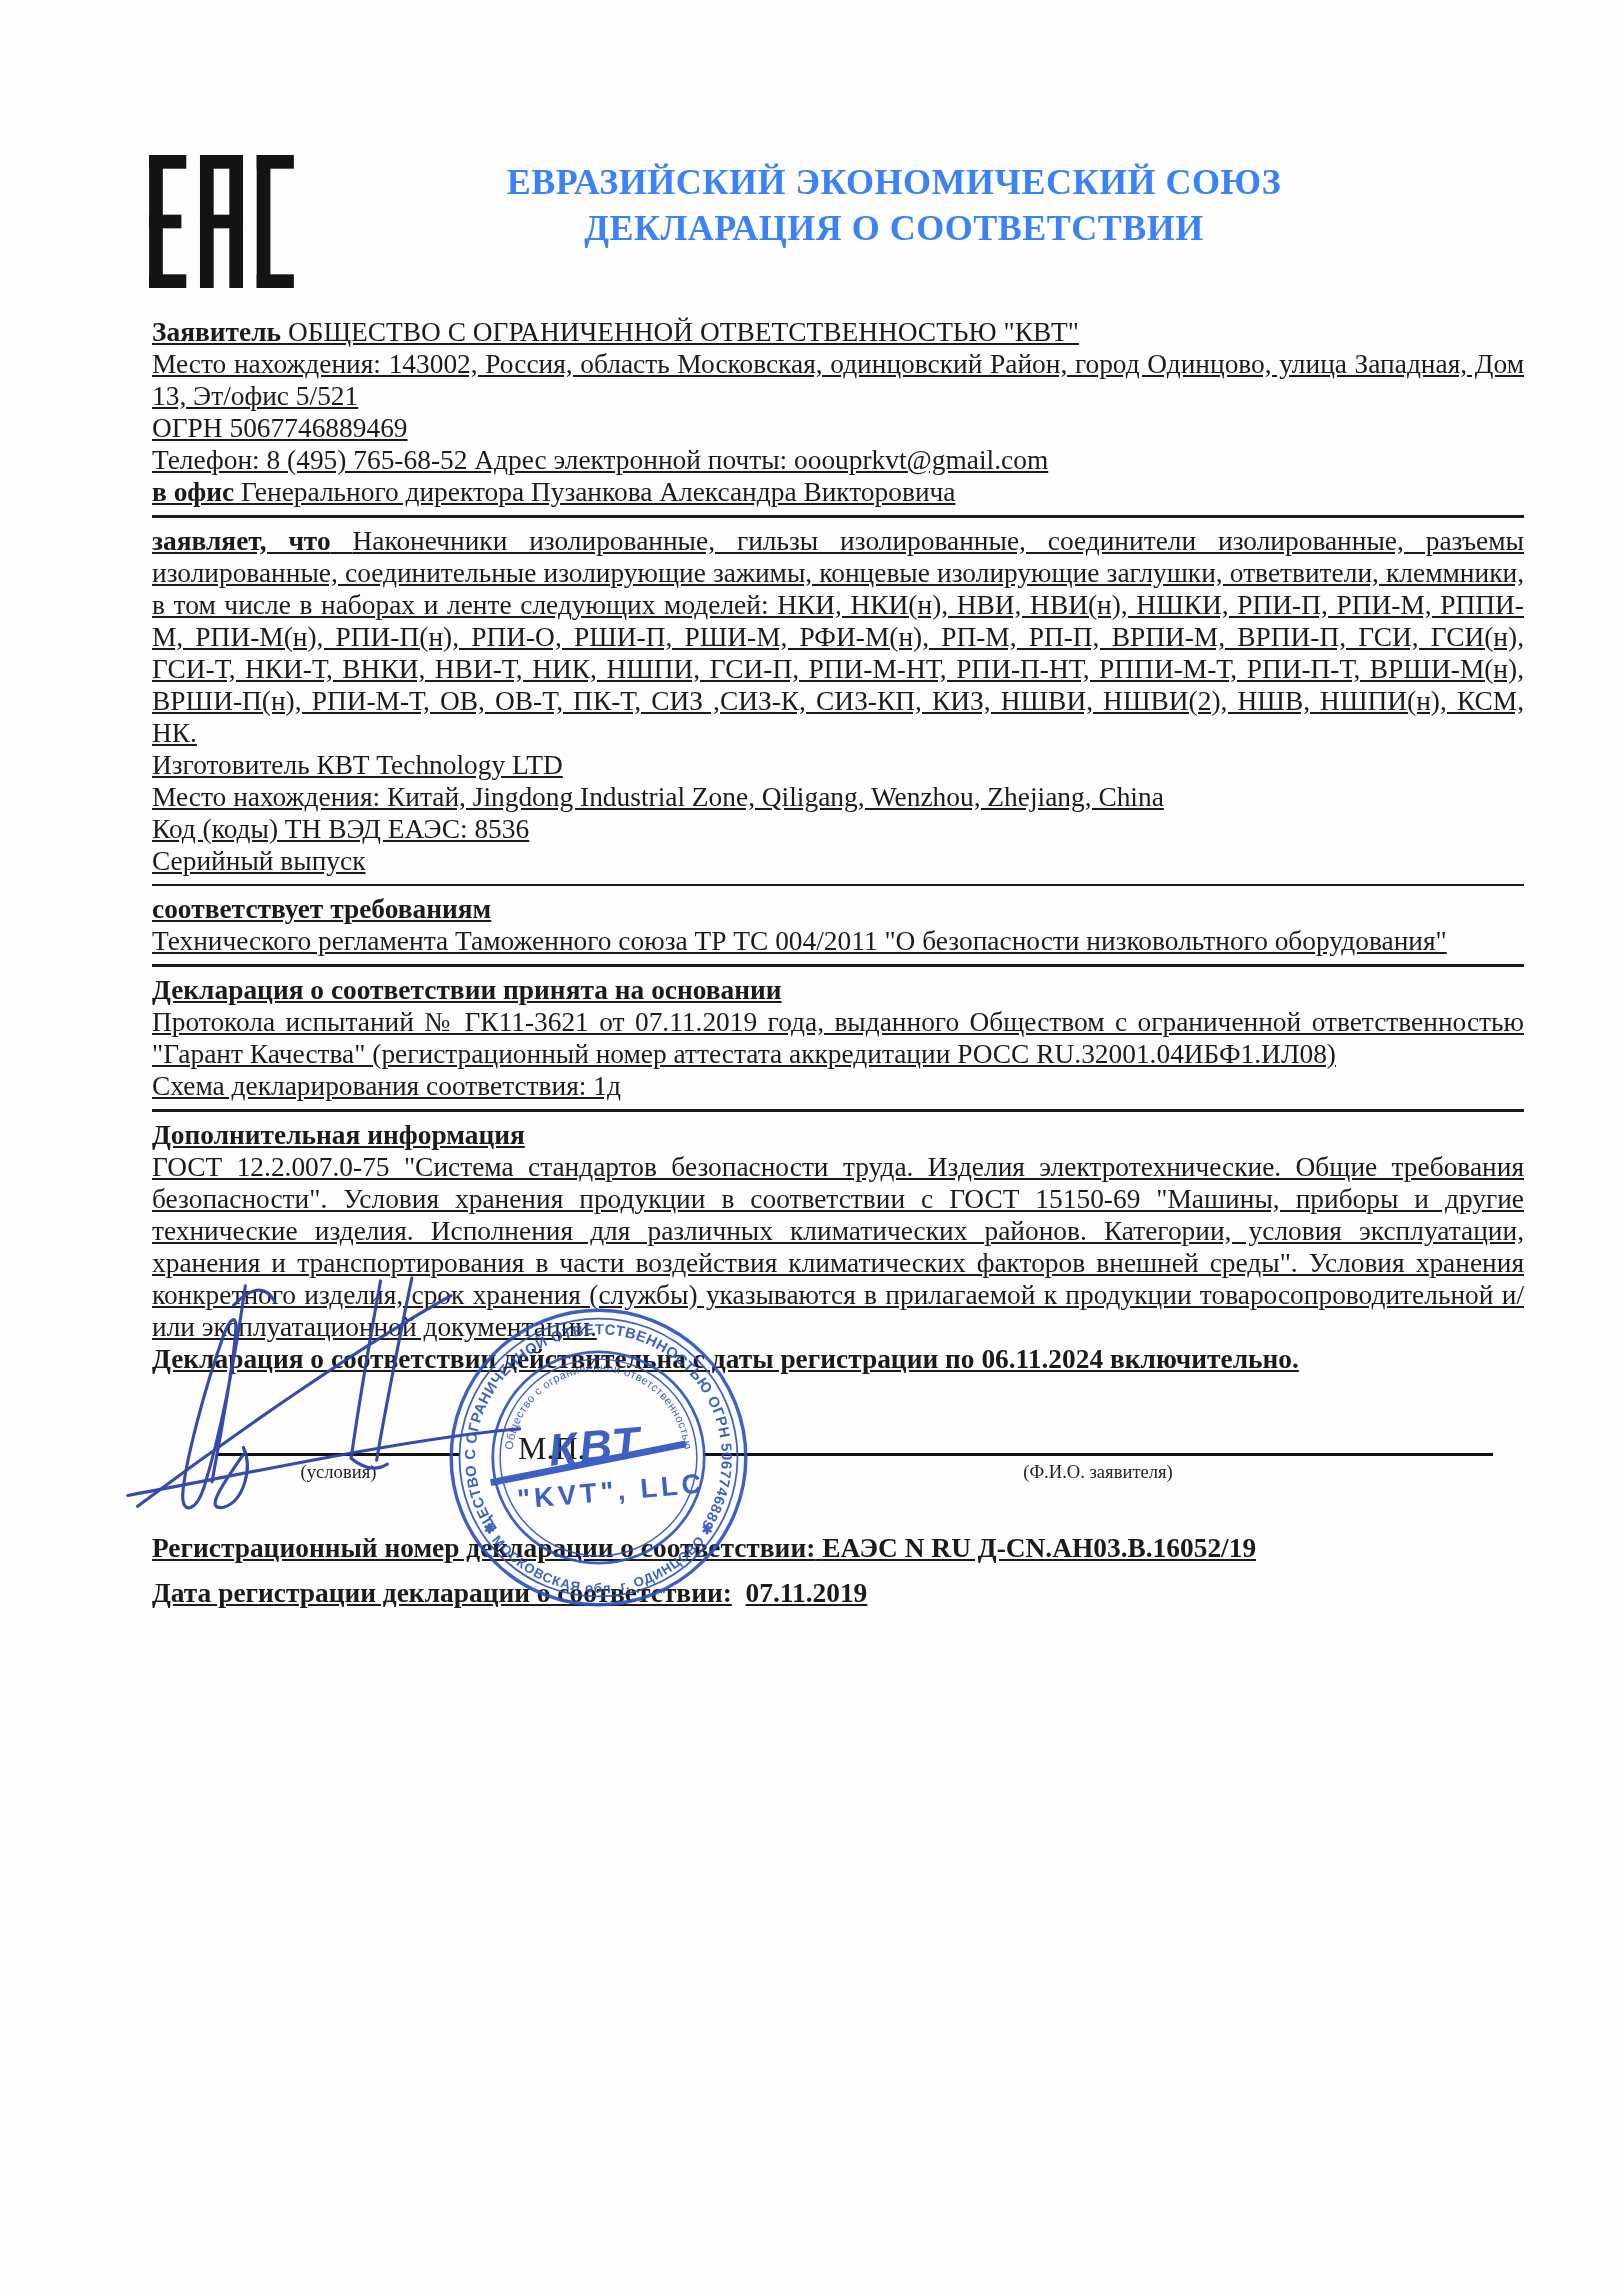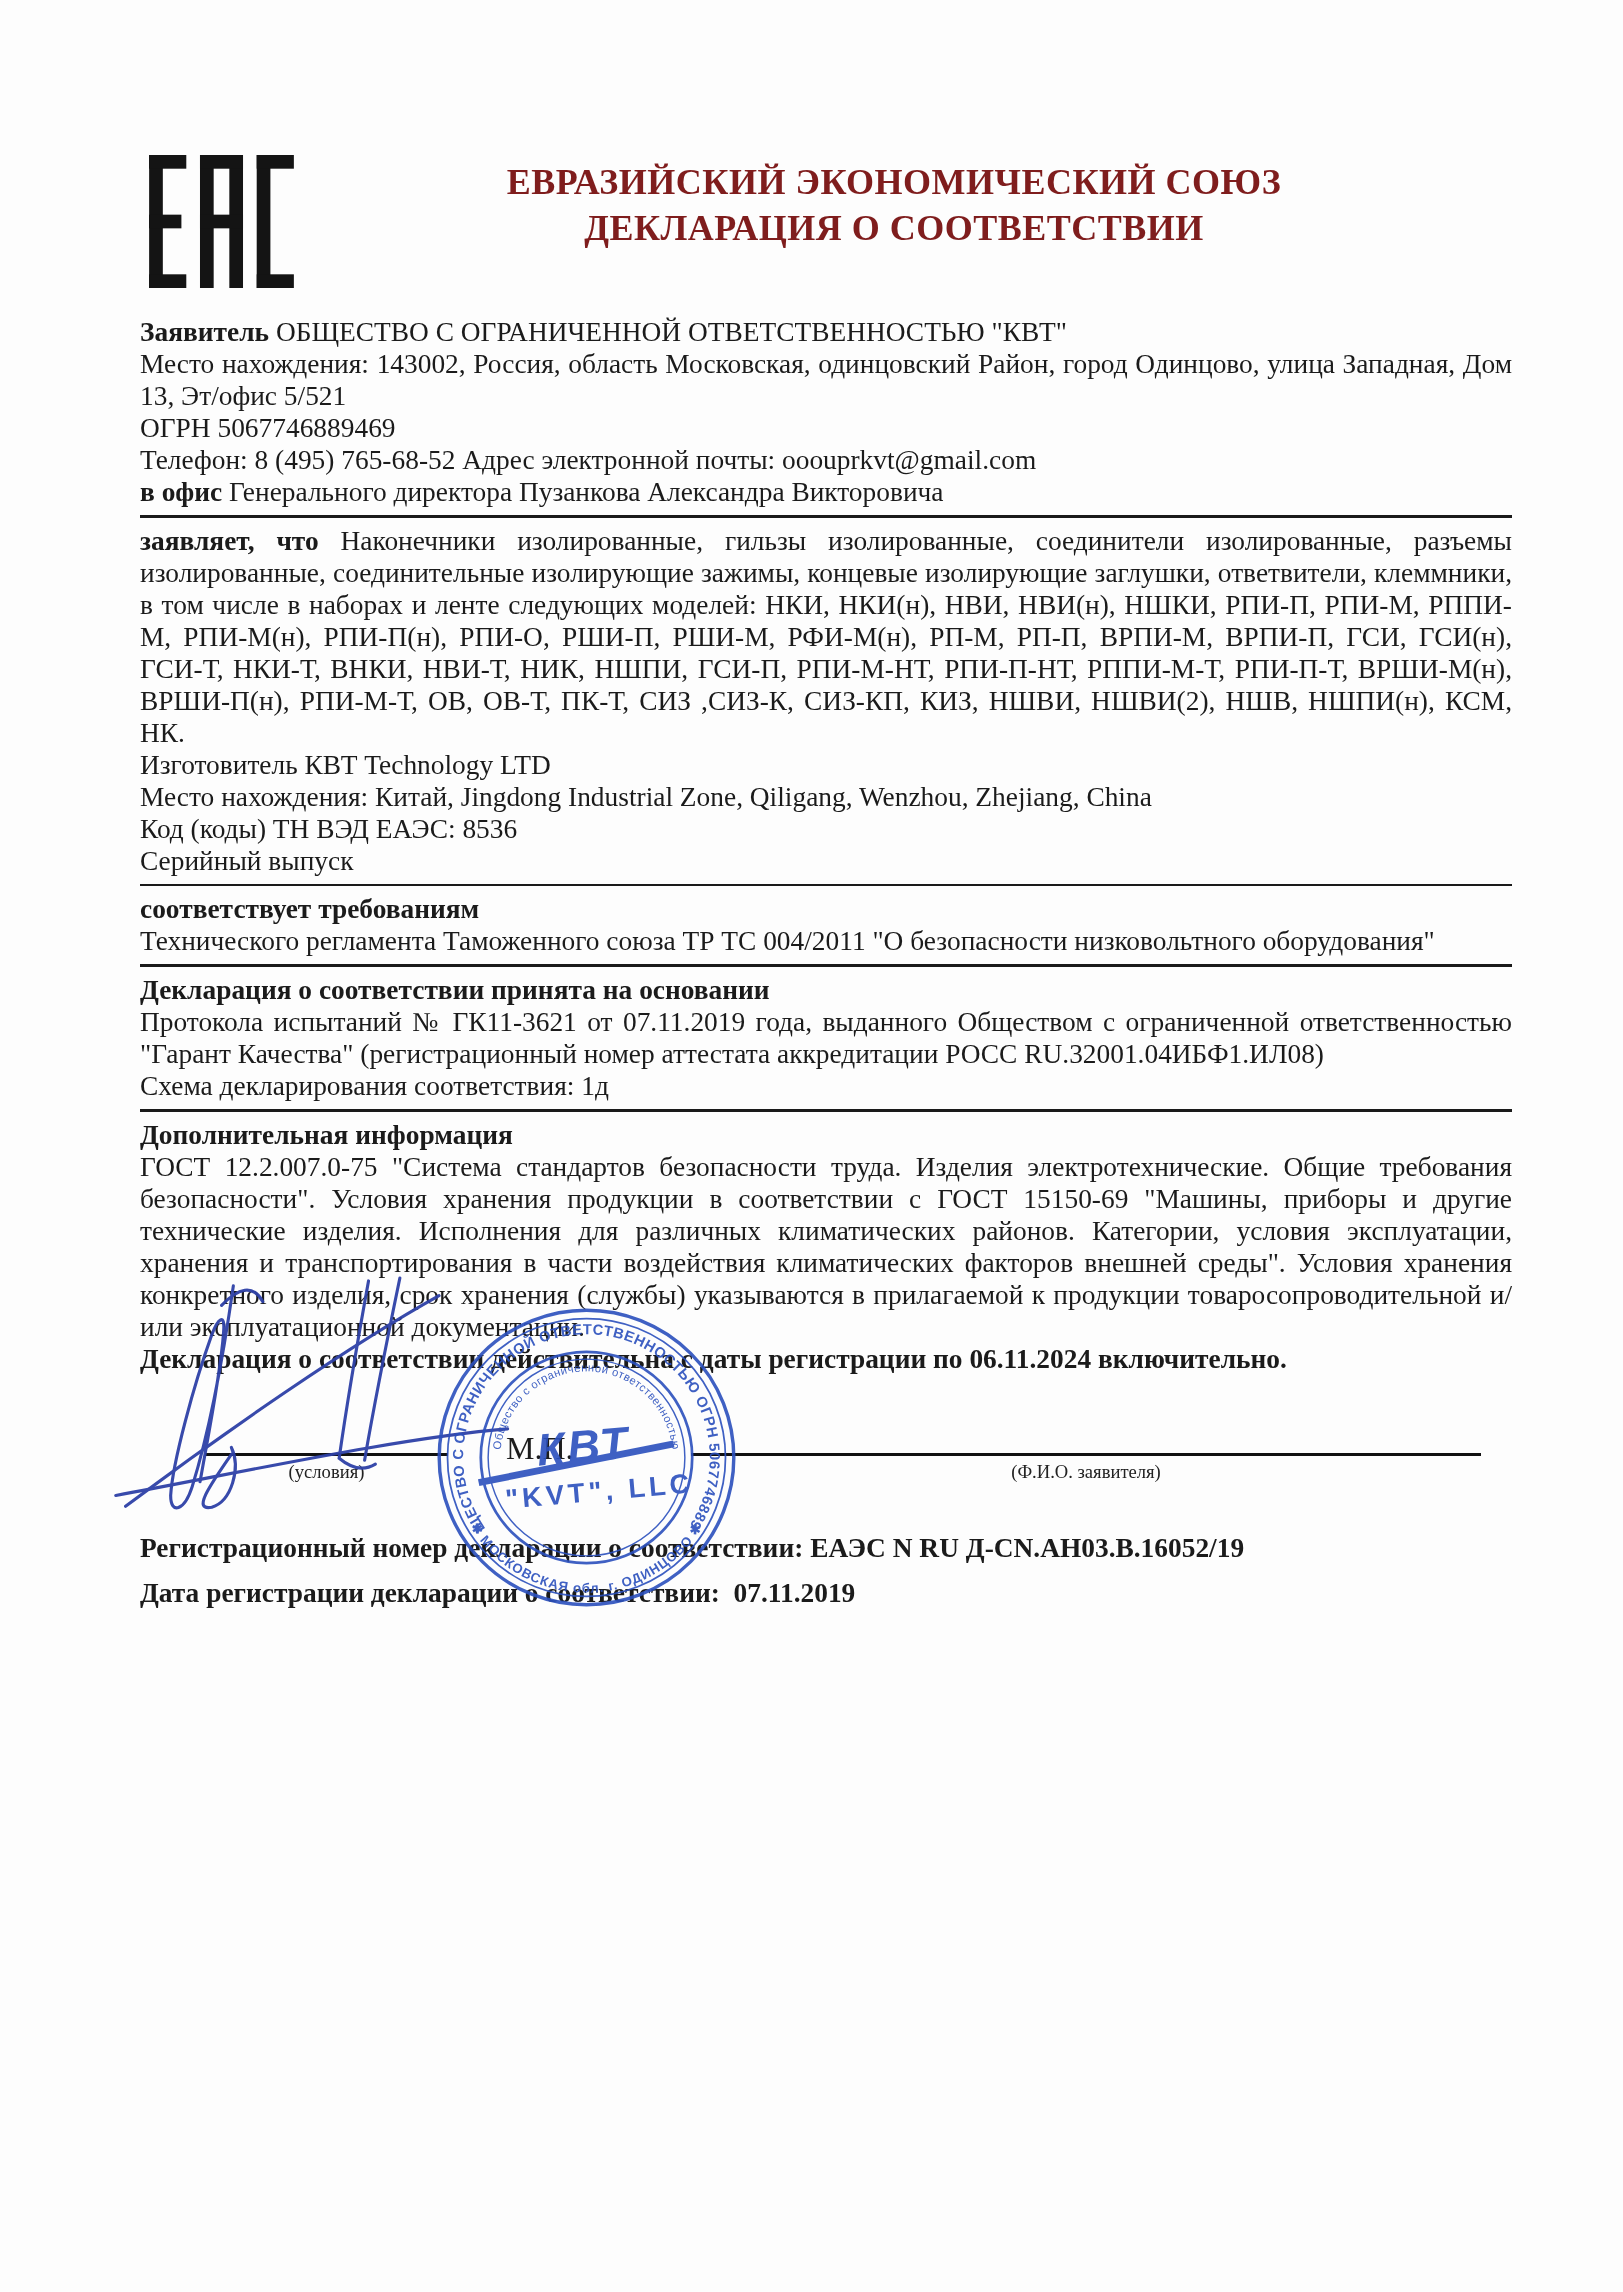--- a/index.html
+++ b/index.html
@@ -10,26 +10,26 @@
     color:#1b1b1b;
     position:relative;
     overflow:hidden;
   }
   .page{position:absolute;inset:0;}
   
   .eac-logo{position:absolute;left:149px;top:155px;}
   .titles{
     position:absolute;left:294px;top:159px;width:1200px;
     text-align:center;font-weight:bold;font-size:36px;line-height:46px;
-    letter-spacing:0.5px;color:#7f1d1d;
+    letter-spacing:0.5px;color:#3b82f6;
   }
   
   .content{
-    position:absolute;left:140px;top:316px;width:1372px;
-    font-size:27.4px;line-height:32px;
+    position:absolute;left:152px;top:316px;width:1372px;
+    font-size:27.4px;line-height:32px;text-decoration:underline;
   }
   .content p{margin:0;text-align:justify;}
   .content p.nj{text-align:left;}
   .rule{height:2.9px;background:#1a1a1a;margin:6.9px 0;}
   b{font-weight:bold;}
   
   .validity{margin-top:25.5px;}
   .sigarea{position:relative;height:157px;z-index:5;}
   .sigline{position:absolute;height:2.9px;background:#111;}
   .sigline.left{left:65px;width:243px;top:78px;}

